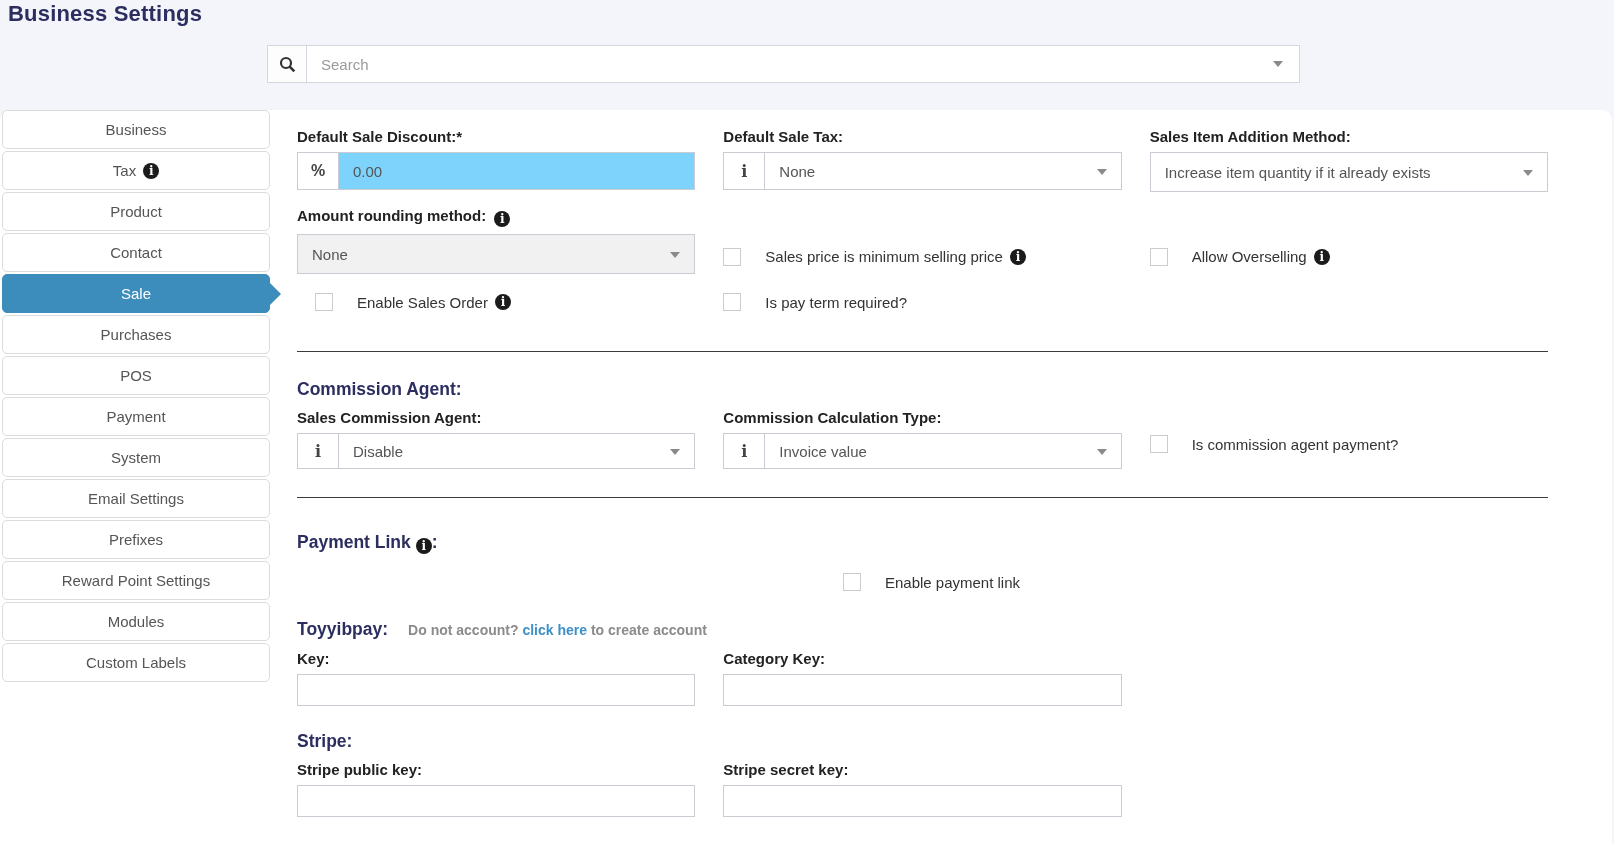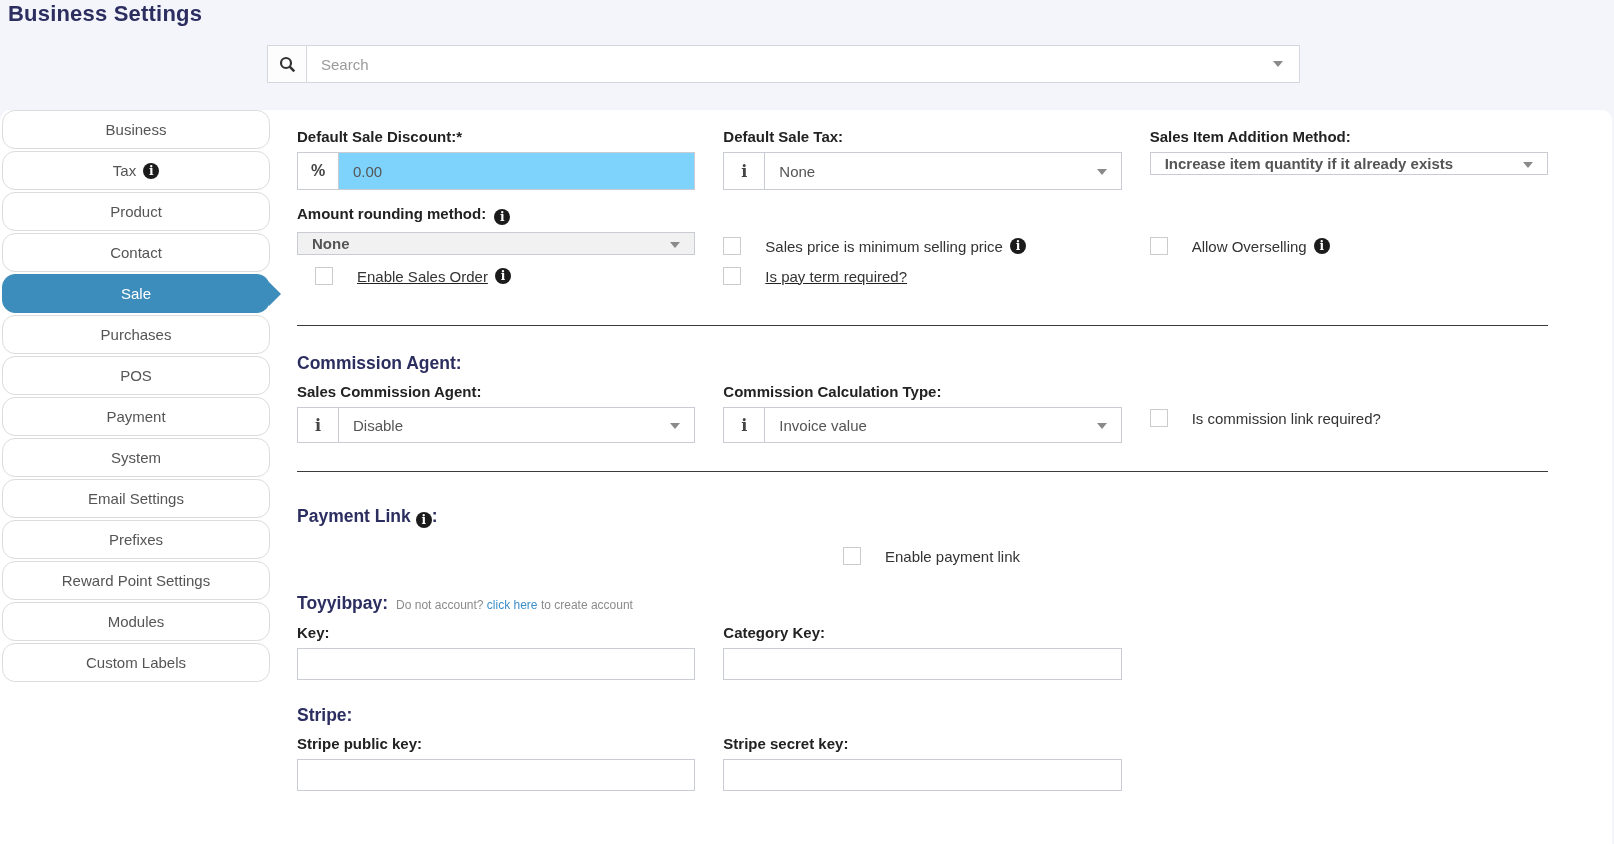--- a/index.html
+++ b/index.html
@@ -38,21 +38,21 @@
   }
   
   .card {
     position: absolute; left: 0; right: 2px; top: 110px; bottom: 0;
     background: #fff; border-radius: 10px 10px 0 0;
   }
   
   .sidebar { position: absolute; left: 2px; top: 0; width: 268px; }
   .side-item {
     position: relative; height: 39px; margin-bottom: 2px;
-    background: #fff; border: 1px solid #dcdcdc; border-radius: 13px;
+    background: #fff; border: 1px solid #dcdcdc; border-radius: 5px;
     display: flex; align-items: center; justify-content: center; gap: 7px;
     font-size: 15px; color: #555; cursor: pointer;
   }
   .side-item.active {
     background: #3c8dbc; border-color: #3c8dbc; color: #fff;
   }
   .side-item.active::after {
     content: ""; position: absolute; right: -12px; top: 50%;
     transform: translateY(-50%);
     border-top: 12px solid transparent; border-bottom: 12px solid transparent;
@@ -81,39 +81,39 @@
   .f-input {
     flex: 1; width: 100%; min-width: 0; border: 1px solid #c9ccd2; outline: none;
     padding: 0 14px; font-size: 15px; color: #555; background: #7dd3fc;
     font-family: "Liberation Sans", sans-serif;
   }
   .sel {
     position: relative; flex: 1; display: flex; align-items: center;
     padding: 0 14px; font-size: 15px; color: #555; cursor: pointer; background: #fff;
   }
   .sel .caret-down { position: absolute; right: 14px; top: 50%; margin-top: -2px; }
-  .sel-box { border: 1px solid #c9ccd2; height: 23px; display: flex; background: #fff; font-weight: bold; }
+  .sel-box { border: 1px solid #c9ccd2; height: 40px; display: flex; background: #fff; }
   .sel-box.gray { background: #f1f1f1; }
   .sel-box.gray .sel { background: #f1f1f1; }
   
   .check-row { display: flex; align-items: center; gap: 24px; font-size: 15px; color: #333; }
   .checkbox {
     width: 18px; height: 18px; border: 1px solid #ccc; background: #fff;
     flex: 0 0 18px; cursor: pointer;
   }
   .check-label { display: flex; align-items: center; gap: 7px; }
   
   .hr { border: none; border-top: 1px solid #3b3b3b; height: 0; }
   .section-heading { font-size: 17.5px; font-weight: bold; color: #2c2e60; }
-  .inline-note { font-size: 12px; font-weight: normal; color: #8b8b8b; margin-left: 8px; }
+  .inline-note { font-size: 14px; font-weight: bold; color: #8b8b8b; margin-left: 20px; }
   .link { color: #3d8fc9; text-decoration: none; cursor: pointer; }
   .small-input { height: 32px; width: 100%; border: 1px solid #c9ccd2; background: #fff; outline:none;
     padding: 0 12px; font-size: 14px; color:#555; font-family: "Liberation Sans", sans-serif; }
   
-  .mt15 { margin-top: 15px; } .mt21 { margin-top: 12px; text-decoration: underline; }
+  .mt15 { margin-top: 15px; } .mt21 { margin-top: 19px; }
   .pt32 { padding-top: 32px; } .pt10 { padding-top: 10px; }
   .indent { padding-left: 18px; }
 </style>
 </head>
 <body>
 
 <div class="page-title">Business Settings</div>
 
 <div class="search-wrap">
   <div class="search-icon-box">
@@ -277,21 +277,21 @@
               <span class="glyph">i</span>
             </div>
           <div class="sel">
             <span>Invoice value</span>
             <span class="caret-down"></span>
           </div>
         </div>
       </div>
       <div class="check-row pt10">
         <span class="checkbox"></span>
-        <span>Is commission link required?</span>
+        <span>Is commission agent payment?</span>
       </div>
     </div>
 
     <hr class="hr" style="margin-top:28px;">
 
     <div class="section-heading" style="margin-top:34px;">
       <span>Payment Link</span>
       <span class="info-circle">i</span><span>:</span>
     </div>
     <div class="check-row indent" style="margin-top:19px;justify-content:center;">

